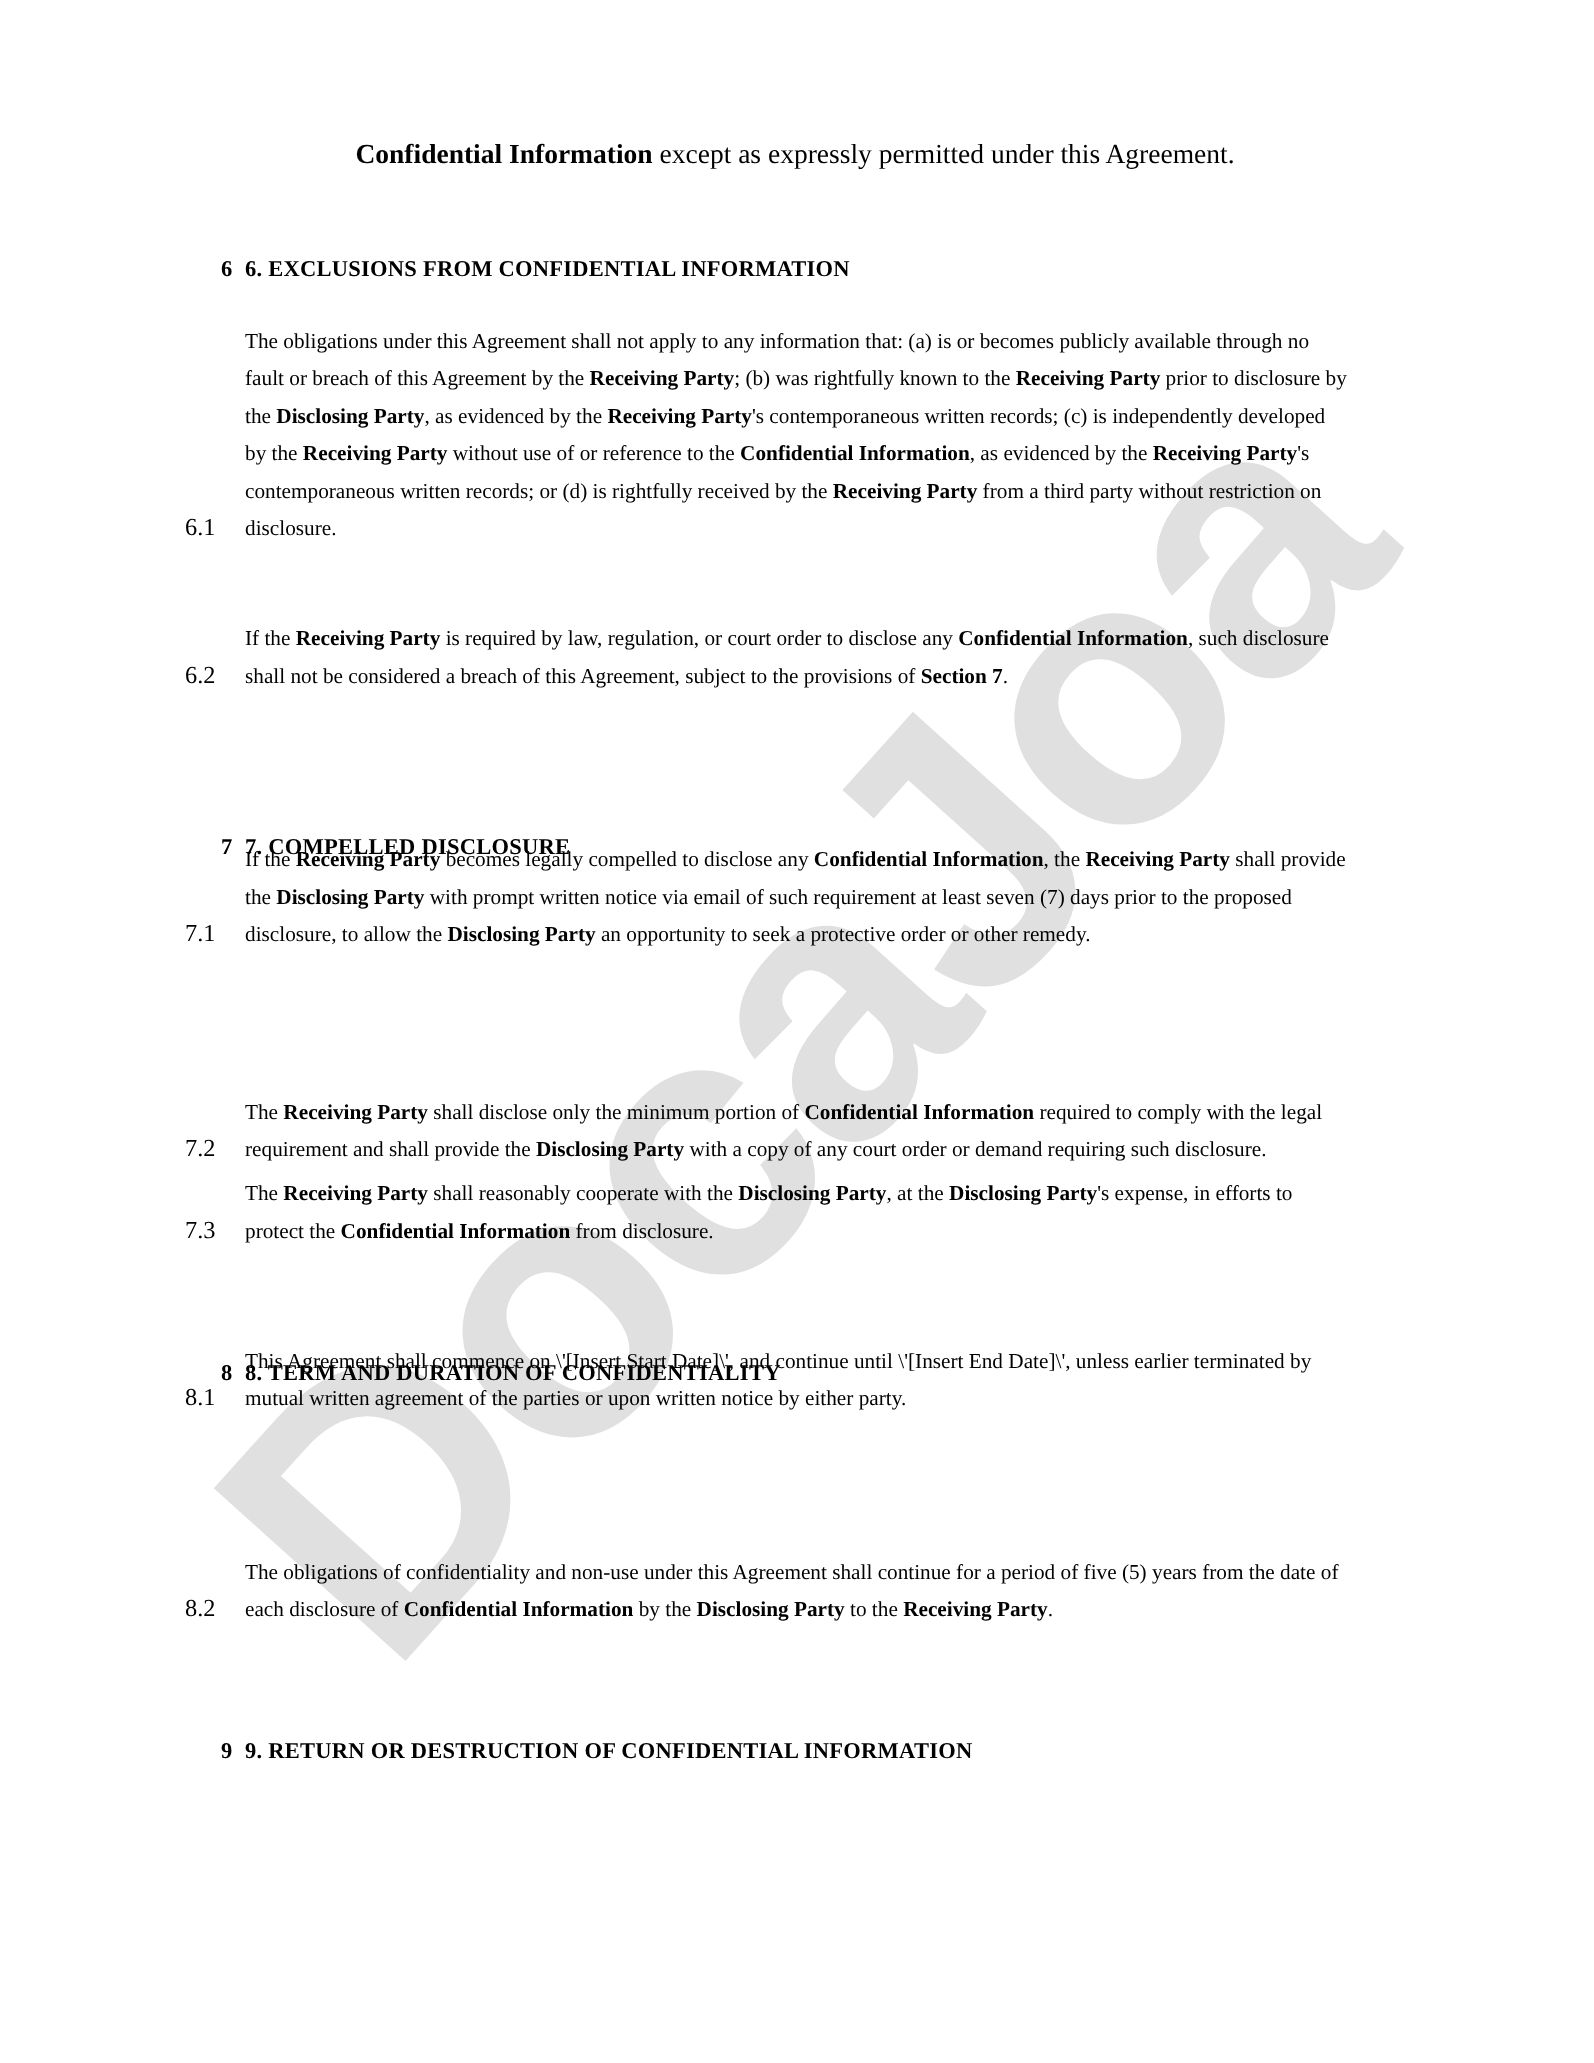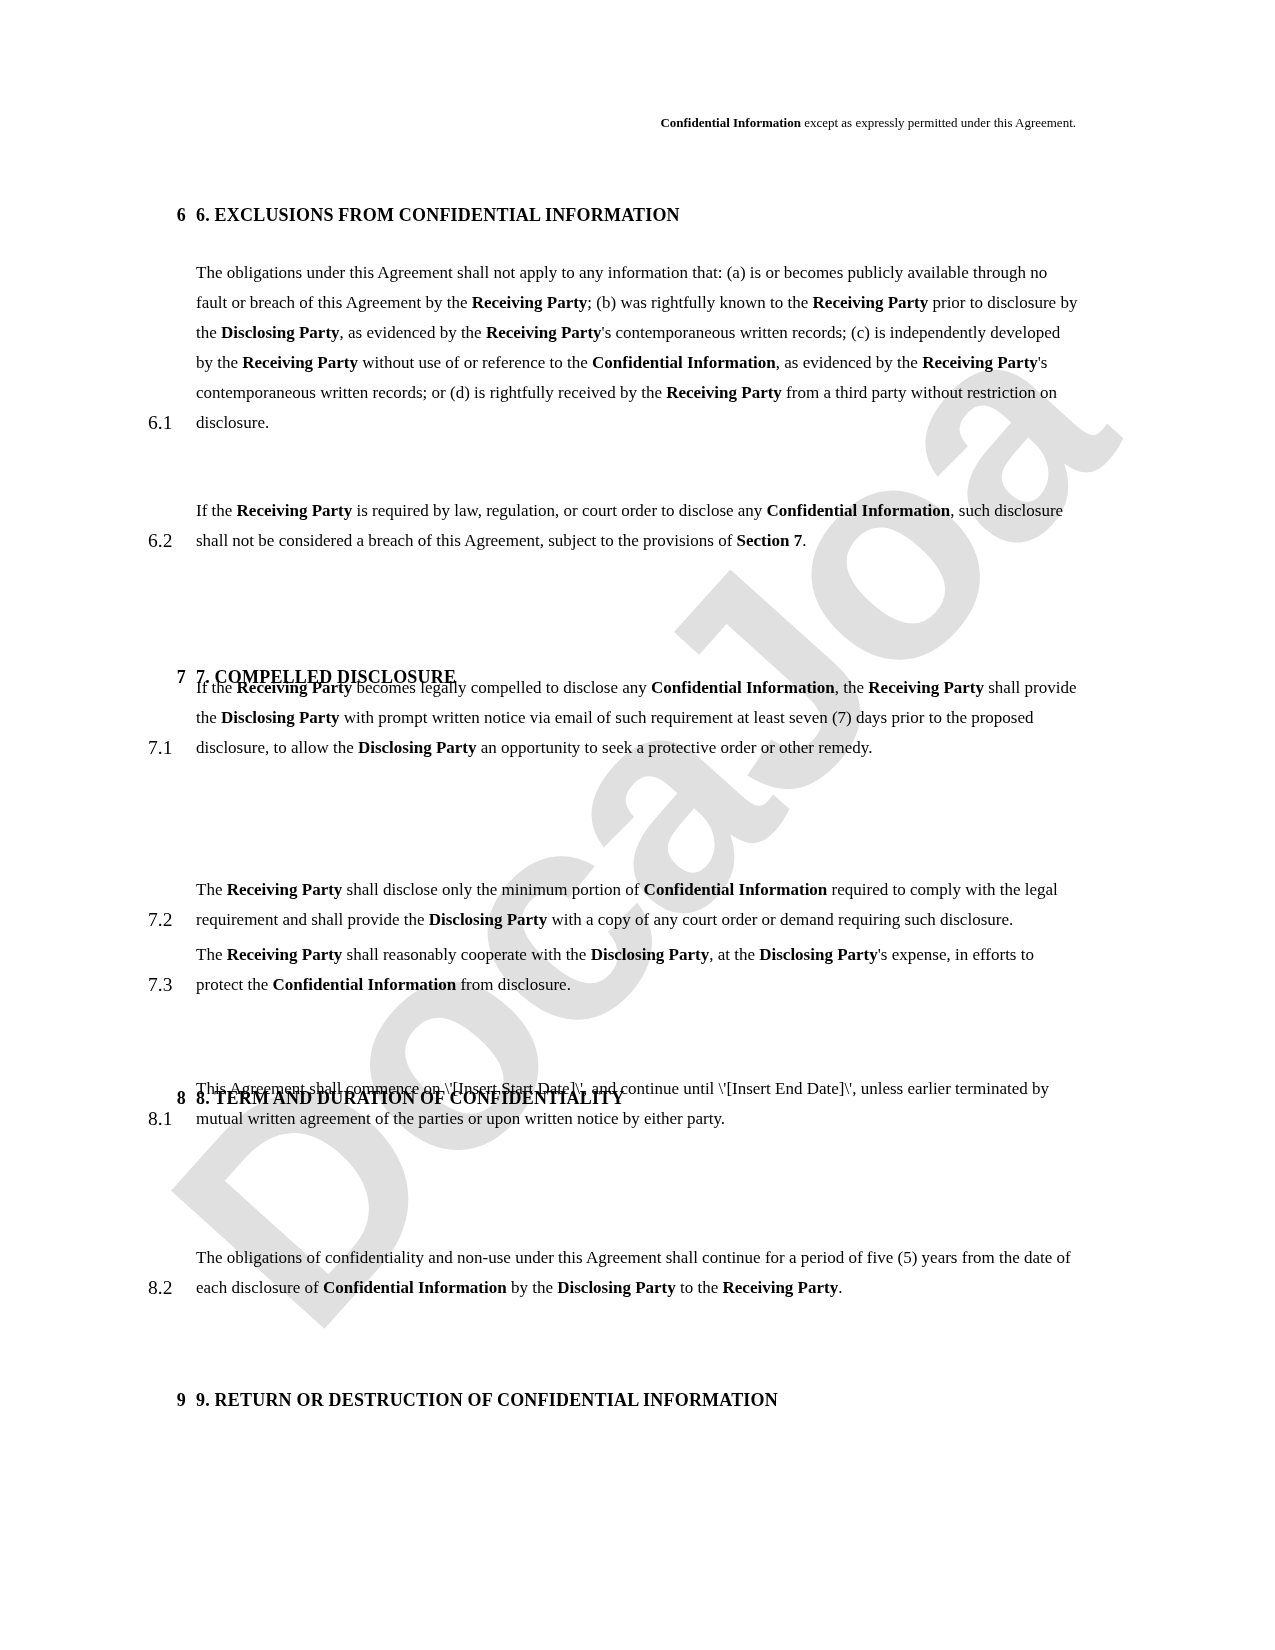--- a/index.html
+++ b/index.html
@@ -48,23 +48,23 @@
   .content {
     position: relative;
     z-index: 2;
     padding: 0;
   }
   .intro-line {
     position: absolute;
     left: 196px;
     top: 108px;
     width: 880px;
-    font-size: 13px;
+    font-size: 22px;
     line-height: 30px;
-    text-align: right;
+    text-align: center;
   }
   .block {
     position: absolute;
     left: 148px;
     width: 930px;
   }
   .heading-row {
     display: flex;
     align-items: baseline;
     font-weight: bold;

